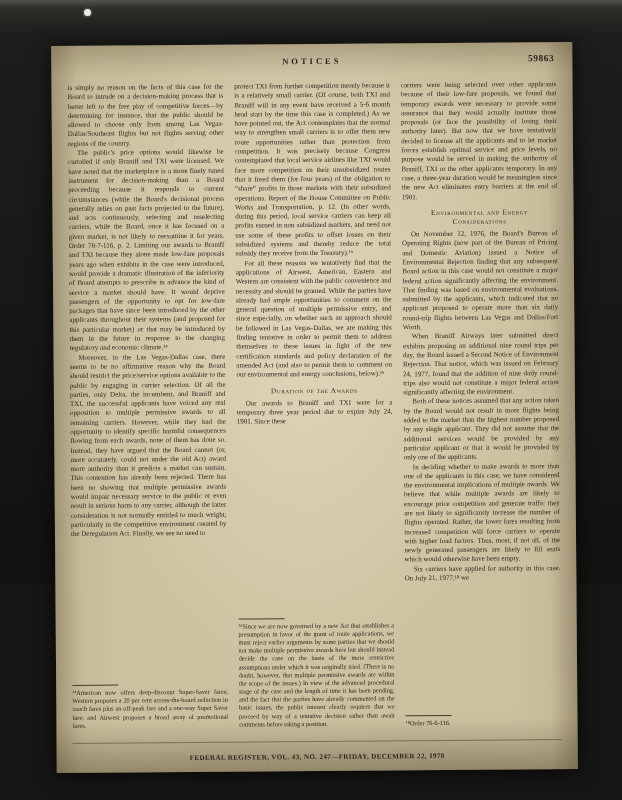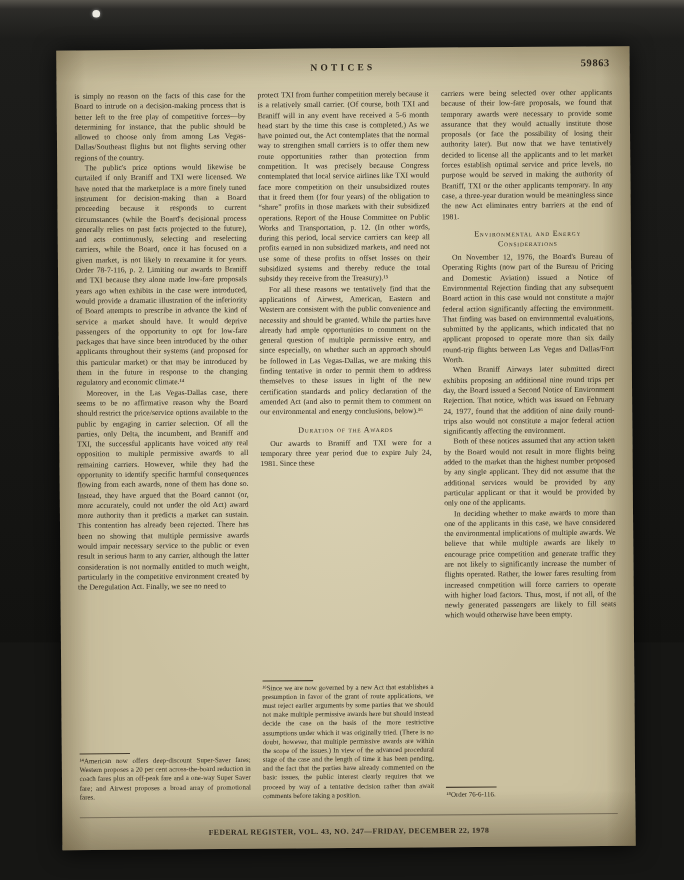--- a/index.html
+++ b/index.html
@@ -94,20 +94,21 @@
           <div class="fnsep"></div>
           <p class="footnote">¹⁶Since we are now governed by a new Act that establishes a presumption in favor of the grant of route applications, we must reject earlier arguments by some parties that we should not make multiple permissive awards here but should instead decide the case on the basis of the more restrictive assumptions under which it was originally tried. (There is no doubt, however, that multiple permissive awards are within the scope of the issues.) In view of the advanced procedural stage of the case and the length of time it has been pending, and the fact that the parties have already commented on the basic issues, the public interest clearly requires that we proceed by way of a tentative decision rather than await comments before taking a position.</p>
         </div>
       <div class="col">
           <p class="body">carriers were being selected over other applicants because of their low-fare proposals, we found that temporary awards were necessary to provide some assurance that they would actually institute those proposals (or face the possibility of losing their authority later). But now that we have tentatively decided to license all the applicants and to let market forces establish optimal service and price levels, no purpose would be served in making the authority of Braniff, TXI or the other applicants temporary. In any case, a three-year duration would be meaningless since the new Act eliminates entry barriers at the end of 1981.</p>
           <h3 class="heading">Environmental and Energy Considerations</h3>
           <p class="body indent">On November 12, 1976, the Board's Bureau of Operating Rights (now part of the Bureau of Pricing and Domestic Aviation) issued a Notice of Environmental Rejection finding that any subsequent Board action in this case would not constitute a major federal action significantly affecting the environment. That finding was based on environmental evaluations, submitted by the applicants, which indicated that no applicant proposed to operate more than six daily round-trip flights between Las Vegas and Dallas/Fort Worth.</p>
           <p class="body indent">When Braniff Airways later submitted direct exhibits proposing an additional nine round trips per day, the Board issued a Second Notice of Environment Rejection. That notice, which was issued on February 24, 1977, found that the addition of nine daily round-trips also would not constitute a major federal action significantly affecting the environment.</p>
           <p class="body indent">Both of these notices assumed that any action taken by the Board would not result in more flights being added to the market than the highest number proposed by any single applicant. They did not assume that the additional services would be provided by any particular applicant or that it would be provided by only one of the applicants.</p>
           <p class="body indent">In deciding whether to make awards to more than one of the applicants in this case, we have considered the environmental implications of multiple awards. We believe that while multiple awards are likely to encourage price competition and generate traffic they are not likely to significantly increase the number of flights operated. Rather, the lower fares resulting from increased competition will force carriers to operate with higher load factors. Thus, most, if not all, of the newly generated passengers are likely to fill seats which would otherwise have been empty.</p>
+          <p class="body indent">Six carriers have applied for authority in this case. On July 21, 1977,¹⁸ we</p>
           <div class="fnsep"></div>
           <p class="footnote">¹⁸Order 76-6-116.</p>
         </div>
     </div>
 
     <div class="page-footer">
       <div class="footer-rule"></div>
       <span class="footer-text">FEDERAL REGISTER, VOL. 43, NO. 247—FRIDAY, DECEMBER 22, 1978</span>
     </div>
 

